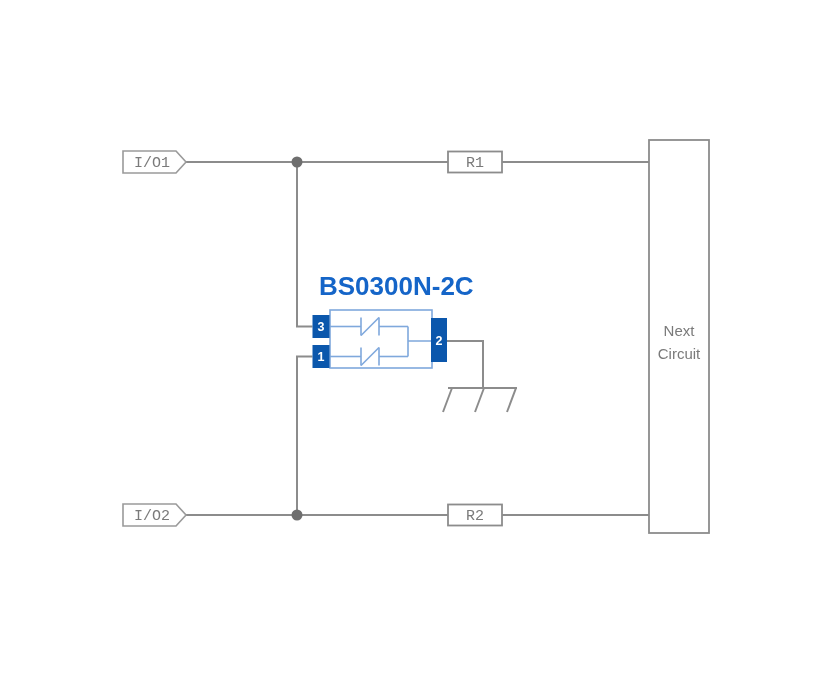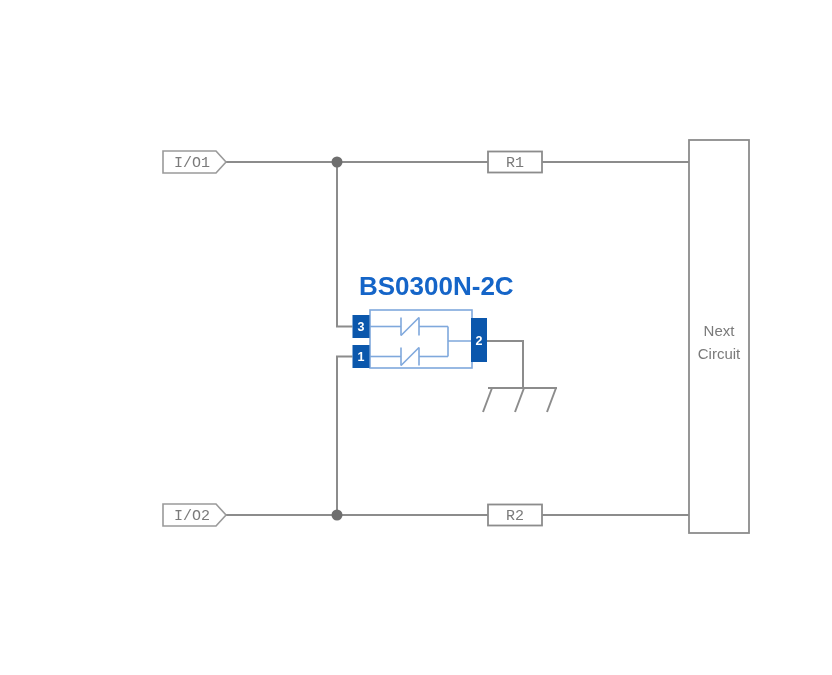--- a/index.html
+++ b/index.html
@@ -12,21 +12,21 @@
     --pin-text: #FFFFFF;
     --background: #FFFFFF;
   }
   html, body { margin: 0; padding: 0; }
   body {
     width: 832px; height: 675px;
     background: var(--background);
     font-family: "Liberation Sans", sans-serif;
     overflow: hidden;
   }
-  .stage { position: relative; width: 768px; height: 675px; background: var(--background); padding-left: 40px; }
+  .stage { position: relative; width: 768px; height: 675px; background: var(--background); }
   svg { display: block; }
 
   .wire { stroke: var(--wire); stroke-width: 2; fill: none; }
   .box  { stroke: var(--wire); stroke-width: 1.8; fill: #FFFFFF; }
   .tag  { stroke: #9A9A9A; stroke-width: 1.6; fill: #FFFFFF; }
   .junction { fill: var(--junction); stroke: none; }
 
   .net-label {
     font-family: "Liberation Mono", monospace;
     font-size: 15px;

